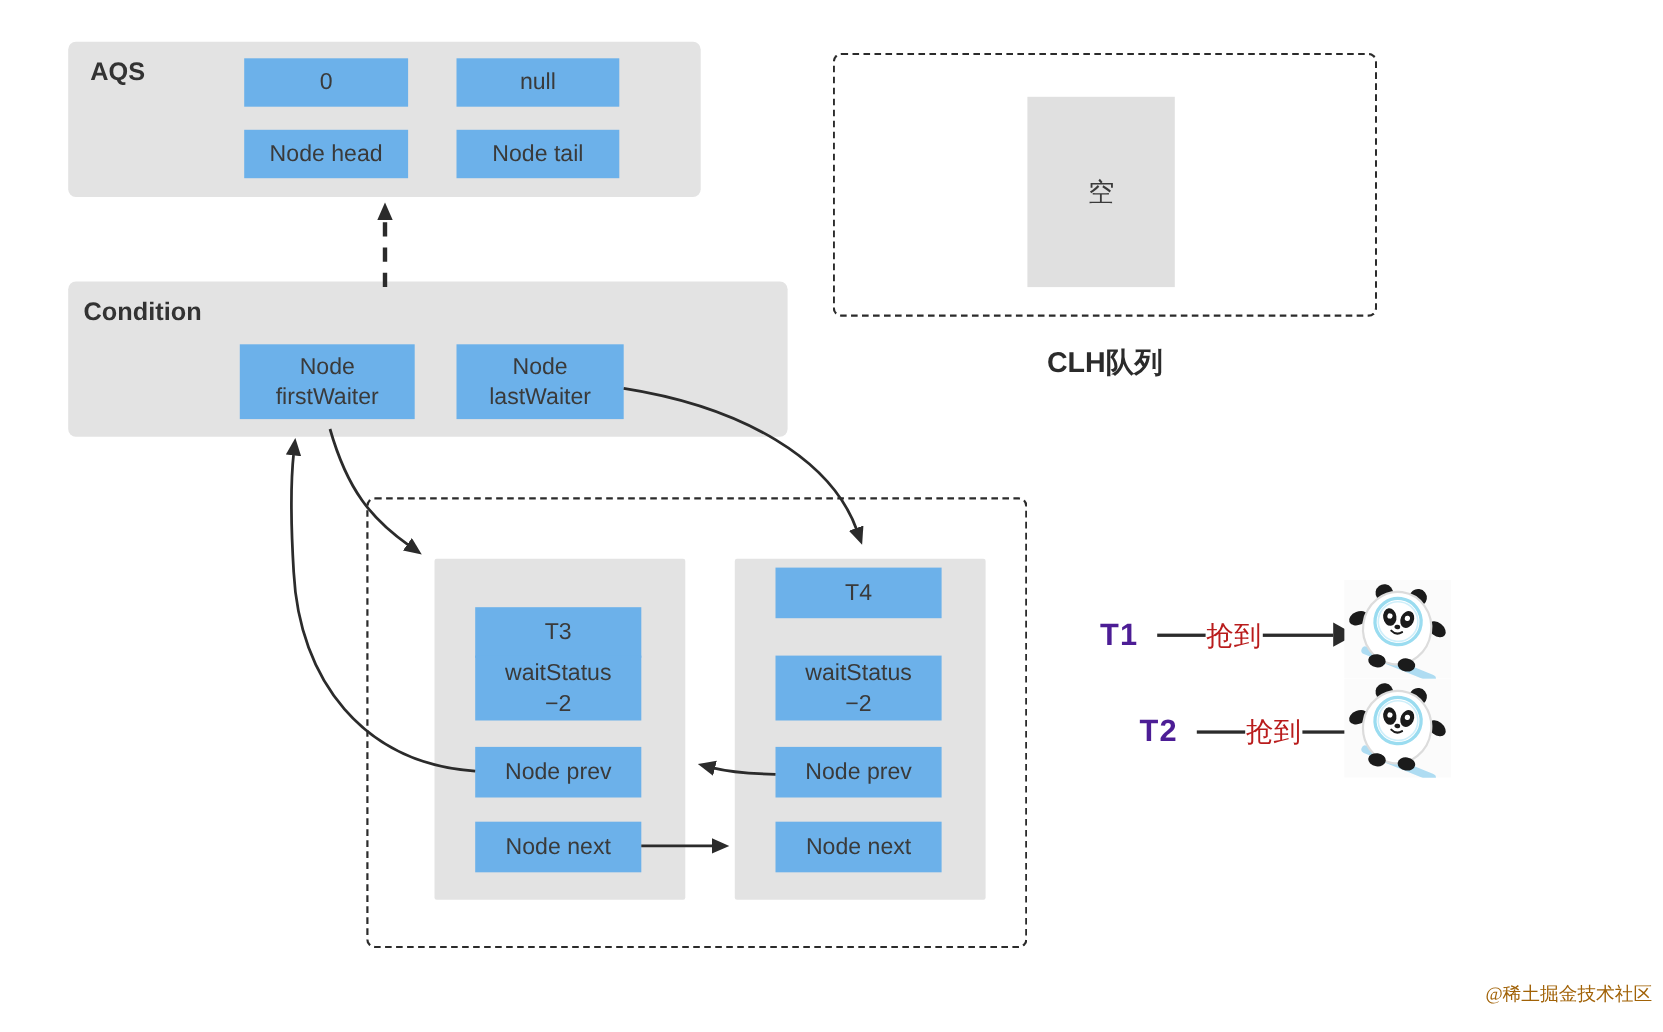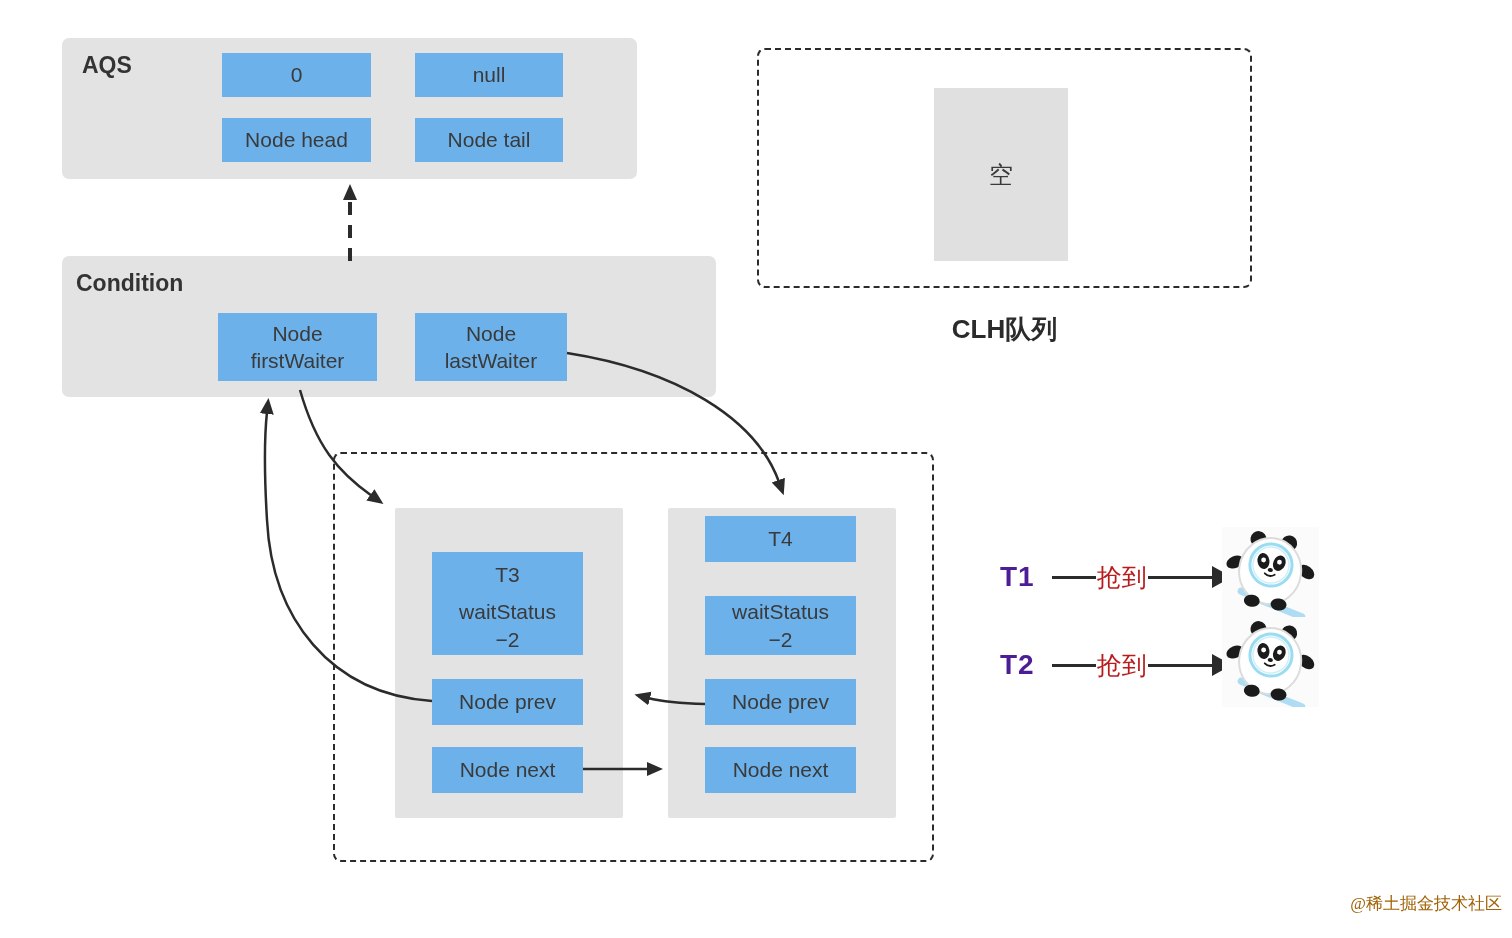--- a/index.html
+++ b/index.html
@@ -75,21 +75,21 @@
   </div>
 
 
   <div class="thread-row" style="left:1000px;top:553px;">
     <span class="thread-name">T1</span>
     <span class="seg1"></span>
     <span class="thread-action">抢到</span>
     <span class="seg2"></span>
     <span class="arrowhead-right"></span>
   </div>
-  <div class="thread-row" style="left:1000px;top:641px;">
+  <div class="thread-row" style="left:1036px;top:641px;">
     <span class="thread-name">T2</span>
     <span class="seg1"></span>
     <span class="thread-action">抢到</span>
     <span class="seg2"></span>
     <span class="arrowhead-right"></span>
   </div>
 
   <svg class="panda" style="left:1222px;top:527px;" width="97" height="90" viewBox="0 0 97 90">
     <rect x="0" y="0" width="97" height="90" fill="#fbfbfb"></rect>
     <g transform="rotate(8 48 45)">

